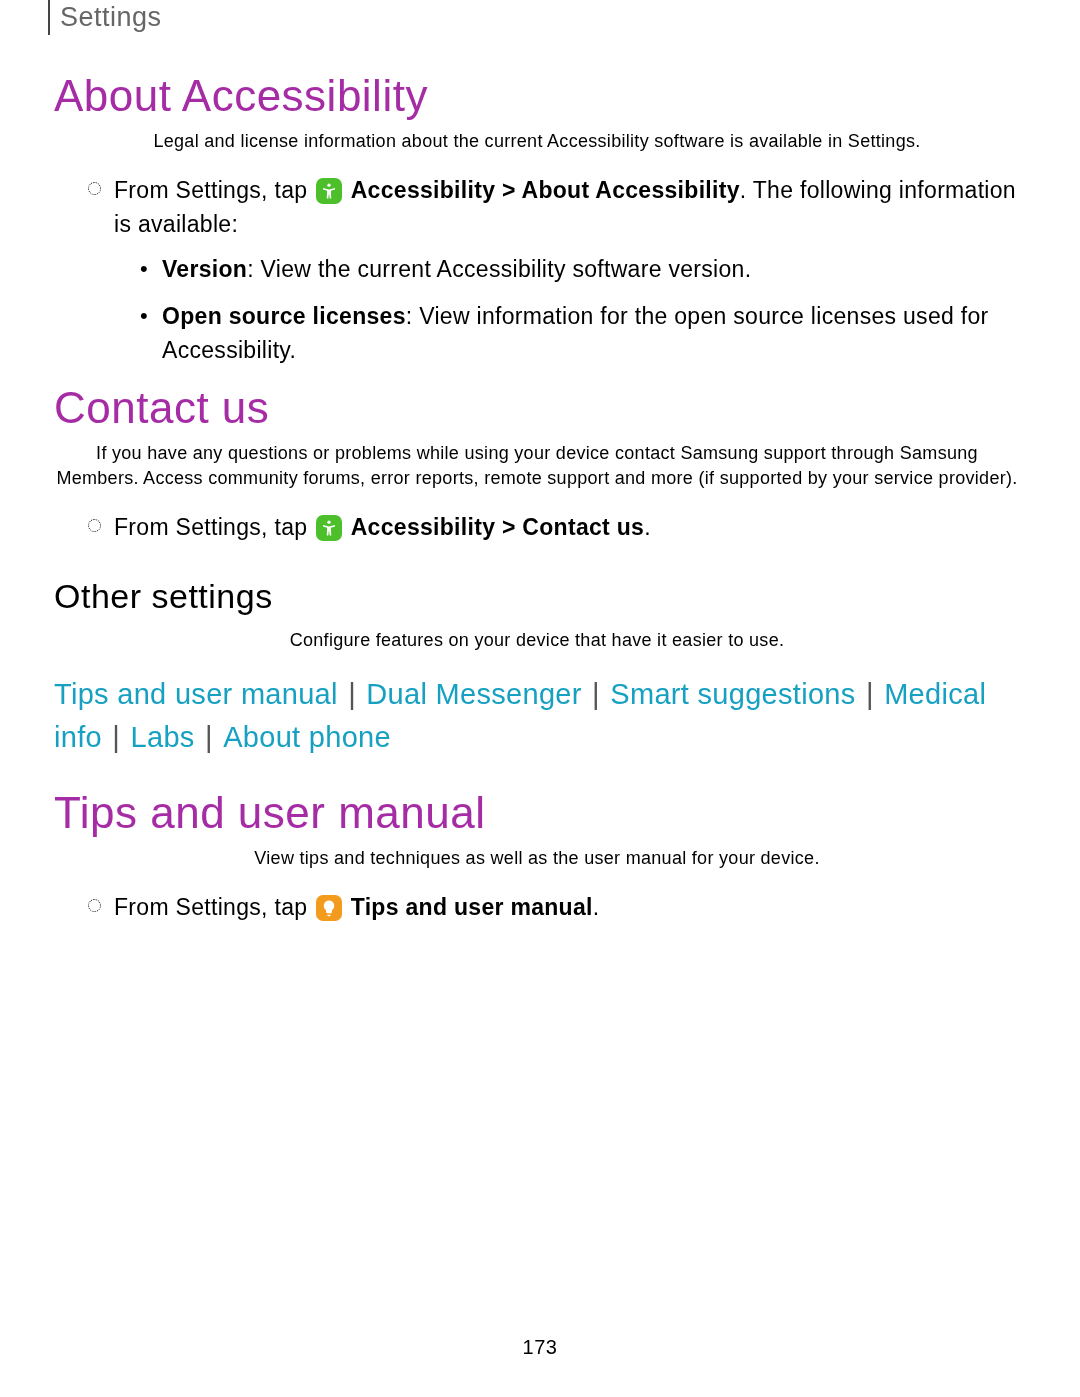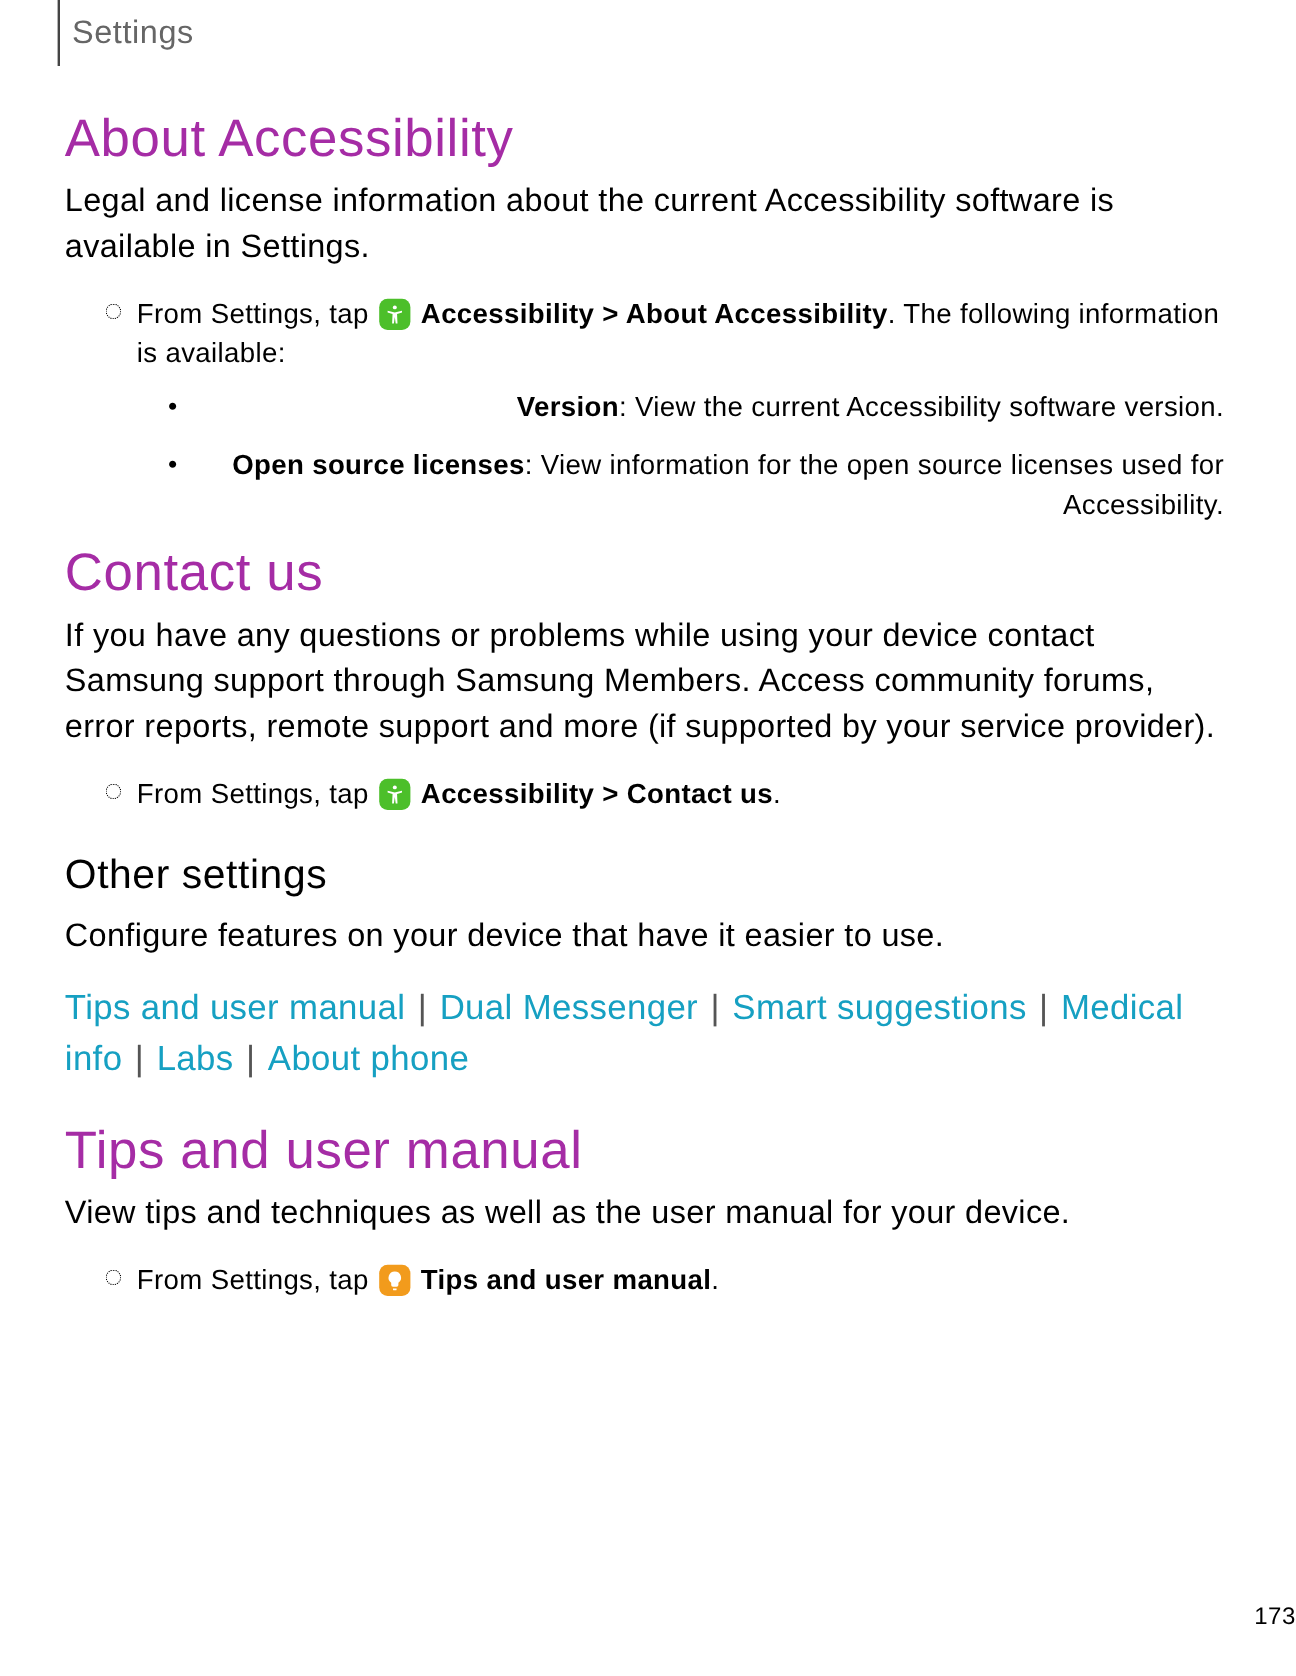--- a/index.html
+++ b/index.html
@@ -12,21 +12,21 @@
     height: 1397px;
     box-sizing: border-box;
     position: relative;
   }
   .page {
     padding: 0 60px 0 54px;
     box-sizing: border-box;
   }
   .tab-bar {
     border-left: 2px solid #444;
-    padding: 12px 10px;
+    padding: 2px 10px;
     color: #666;
     font-size: 27px;
     letter-spacing: 0.5px;
     margin-bottom: 36px;
     margin-left: -6px;
   }
   h2.purple {
     color: #a52ca5;
     font-weight: 500;
     font-size: 44px;
@@ -34,24 +34,25 @@
     letter-spacing: 0.5px;
   }
   h1.black {
     color: #000;
     font-weight: 400;
     font-size: 34px;
     margin: 32px 0 12px 0;
     letter-spacing: 0.5px;
   }
   p.body {
-    font-size: 27px;
+    font-size: 18px;
     line-height: 1.4;
     margin: 0 0 20px 0;
     letter-spacing: 0.3px;
+    text-align: center;
   }
   ul.ocirc {
     list-style: none;
     padding-left: 38px;
     margin: 0 0 16px 0;
   }
   ul.ocirc > li {
     position: relative;
     font-size: 23px;
     line-height: 1.45;
@@ -73,21 +74,20 @@
     list-style: none;
     padding-left: 48px;
     margin: 12px 0 12px 0;
   }
   ul.dot > li {
     position: relative;
     font-size: 23px;
     line-height: 1.45;
     margin-bottom: 14px;
     letter-spacing: 0.3px;
-    text-align: right;
   }
   ul.dot > li::before {
     content: "•";
     position: absolute;
     left: -22px;
     top: 0;
     font-size: 22px;
   }
   .bold { font-weight: 700; }
   .icon-acc, .icon-tips {
@@ -116,21 +116,21 @@
   .links a {
     color: #16a0c2;
     text-decoration: none;
   }
   .links .sep { color: #555; margin: 0 2px; }
   .pagenum {
     position: absolute;
     bottom: 38px;
     left: 0;
     right: 0;
-    text-align: right;
+    text-align: center;
     font-size: 20px;
     color: #000;
     letter-spacing: 0.5px;
   }
 </style>
 </head>
 <body>
 
 <div class="page">
   <div class="tab-bar">Settings</div>

